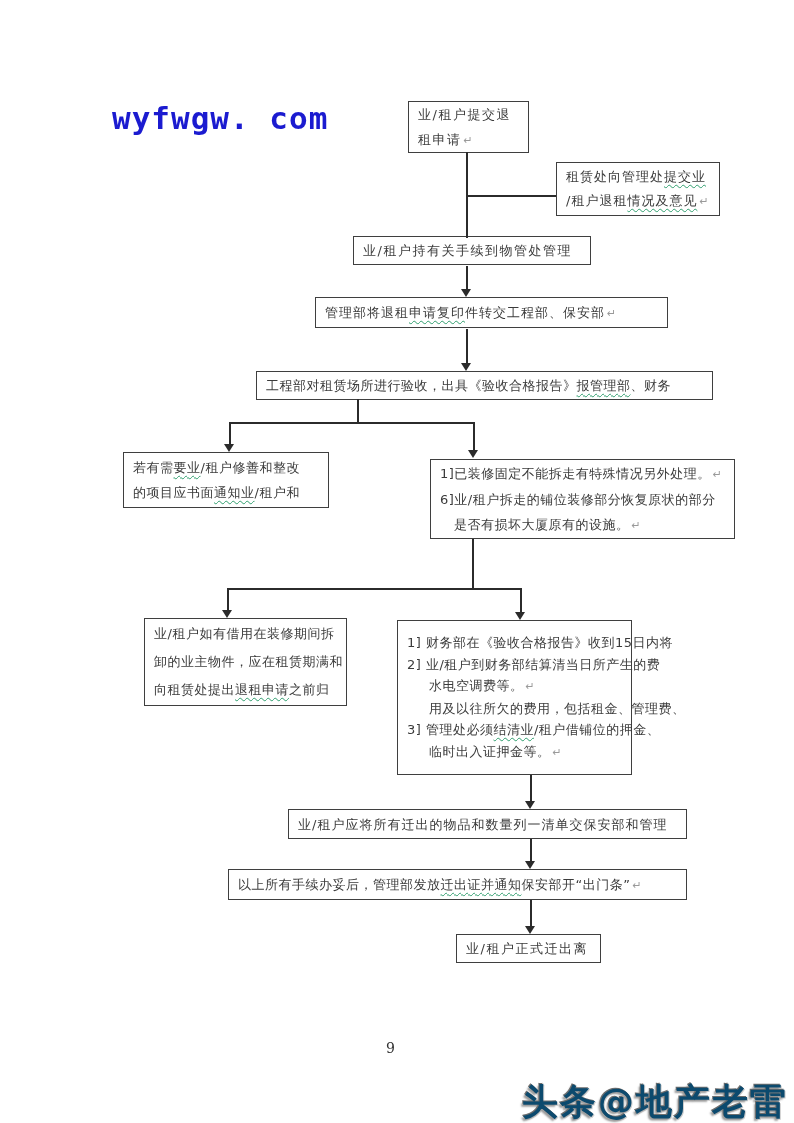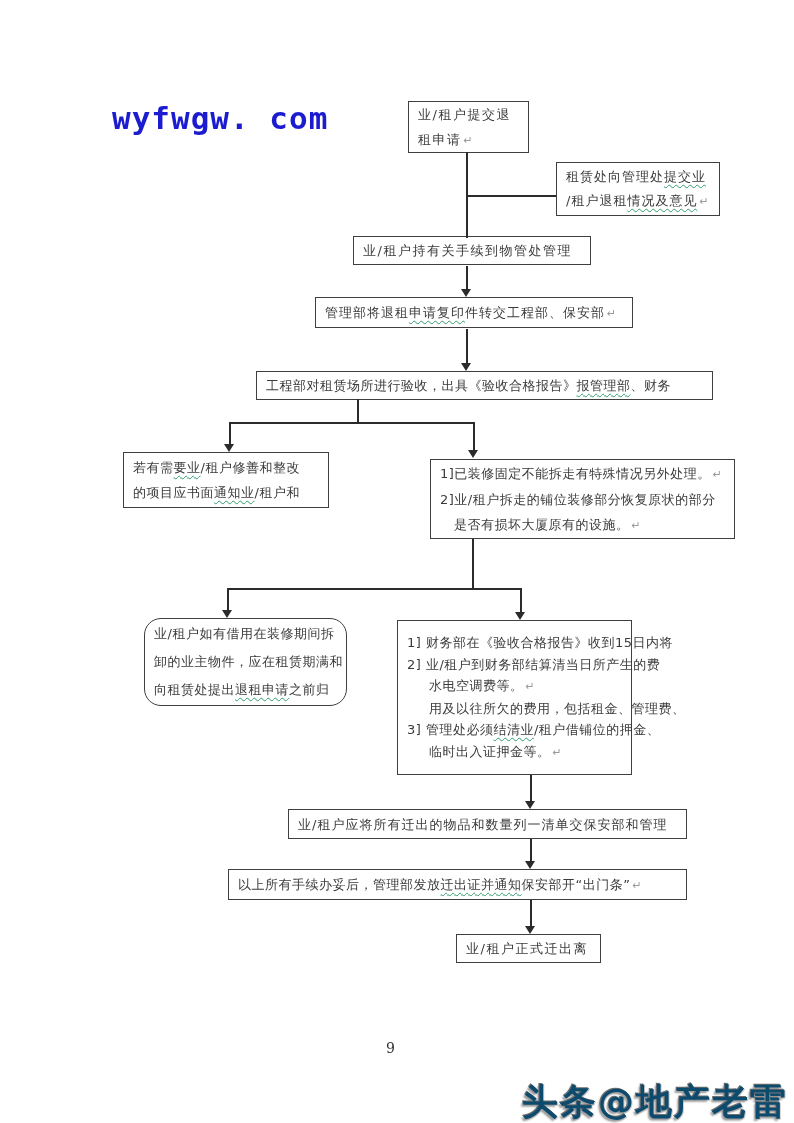--- a/index.html
+++ b/index.html
@@ -14,21 +14,21 @@
     font-family:"DejaVu Sans",sans-serif;color:var(--text);overflow:hidden;
   }
   
   .box{
     position:absolute;box-sizing:border-box;border:1.5px solid #3f3f3f;background:#fff;
     font-size:13px;letter-spacing:1.5px;line-height:25px;
     display:flex;flex-direction:column;justify-content:center;
     padding:2px 6px 2px 9px;
   }
   .box.small-lh{line-height:21.5px;letter-spacing:0.5px;}
-  .box.lh28{line-height:28px;border-radius:17px;}
+  .box.lh28{line-height:28px;}
   .l{white-space:nowrap;}
   .l.indent{padding-left:14px;}
   .l.cont{padding-left:22px;}
   .wavy{
     text-decoration-line:underline;text-decoration-style:wavy;
     text-decoration-color:var(--squiggle-green);text-decoration-thickness:1px;
     text-underline-offset:3px;
   }
   .ret{color:#9a9a9a;font-size:11px;letter-spacing:0;padding-left:2px;}
   
@@ -68,36 +68,36 @@
 
   <div class="box" style="left:408px;top:101px;width:121px;height:52px;">
     <div class="l">业/租户提交退</div>
     <div class="l">租申请<span class="ret">↵</span></div>
   </div>
 
   <div class="box" style="left:353px;top:236px;width:238px;height:29px;">
     <div class="l">业/租户持有关手续到物管处管理</div>
   </div>
 
-  <div class="box" style="left:315px;top:297px;width:318px;height:31px;letter-spacing:1px;">
+  <div class="box" style="left:315px;top:297px;width:353px;height:31px;letter-spacing:1px;">
     <div class="l">管理部将退租<span class="wavy">申请复印</span>件转交工程部、保安部<span class="ret">↵</span></div>
   </div>
 
   <div class="box" style="left:123px;top:452px;width:206px;height:56px;letter-spacing:0.5px;">
     <div class="l">若有需<span class="wavy">要业</span>/租户修善和整改</div>
     <div class="l">的项目应书面<span class="wavy">通知业</span>/租户和</div>
   </div>
 
   <div class="box" style="left:256px;top:371px;width:457px;height:29px;letter-spacing:0.5px;">
     <div class="l">工程部对租赁场所进行验收，出具《验收合格报告》<span class="wavy">报管理部</span>、财务</div>
   </div>
 
   <div class="box" style="left:430px;top:459px;width:305px;height:80px;letter-spacing:0.5px;">
     <div class="l">1]已装修固定不能拆走有特殊情况另外处理。<span class="ret">↵</span></div>
-    <div class="l">2]业/租户拆走的铺位装修部分恢复原状的部分</div>
+    <div class="l">6]业/租户拆走的铺位装修部分恢复原状的部分</div>
     <div class="l indent">是否有损坏大厦原有的设施。<span class="ret">↵</span></div>
   </div>
 
   <div class="box lh28" style="left:144px;top:618px;width:203px;height:88px;letter-spacing:0.5px;">
     <div class="l">业/租户如有借用在装修期间拆</div>
     <div class="l">卸的业主物件，应在租赁期满和</div>
     <div class="l">向租赁处提出<span class="wavy">退租申请</span>之前归</div>
   </div>
 
   <div class="box small-lh" style="left:397px;top:620px;width:235px;height:155px;">

